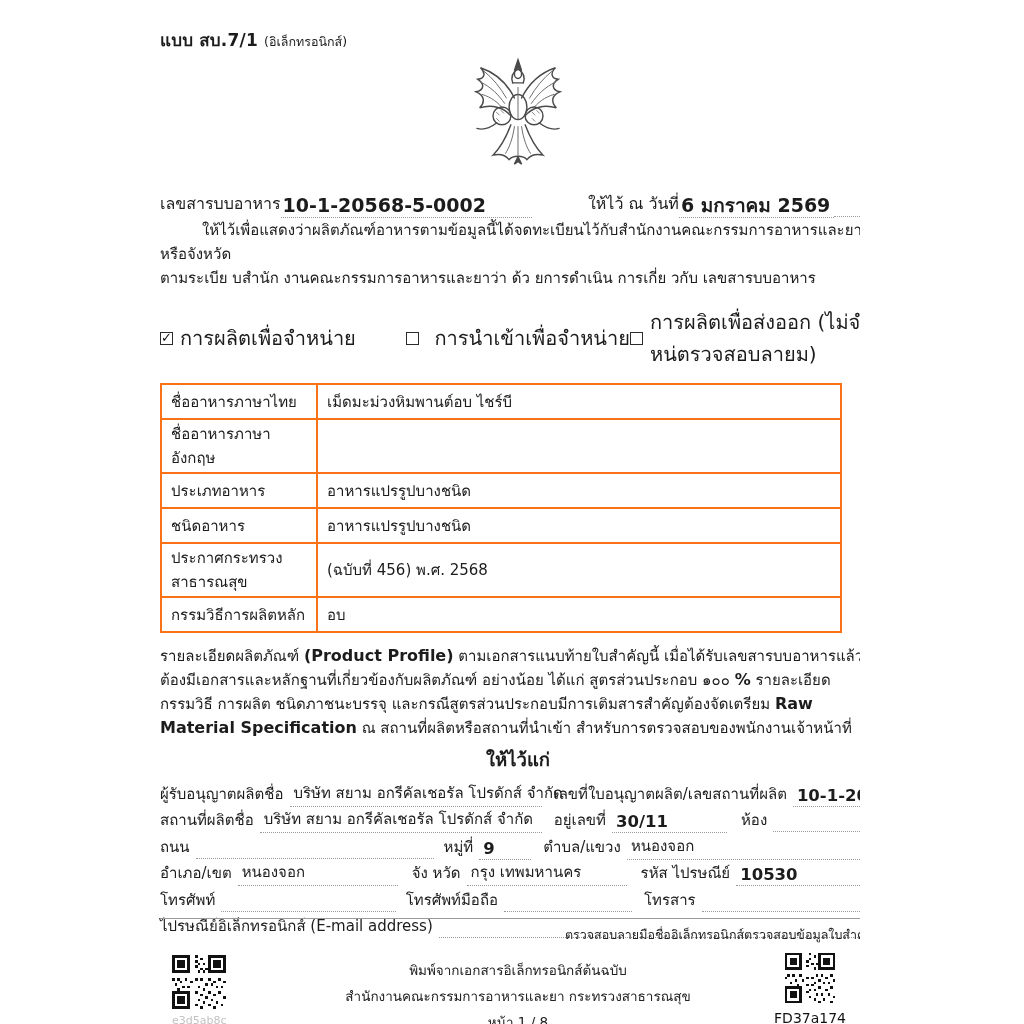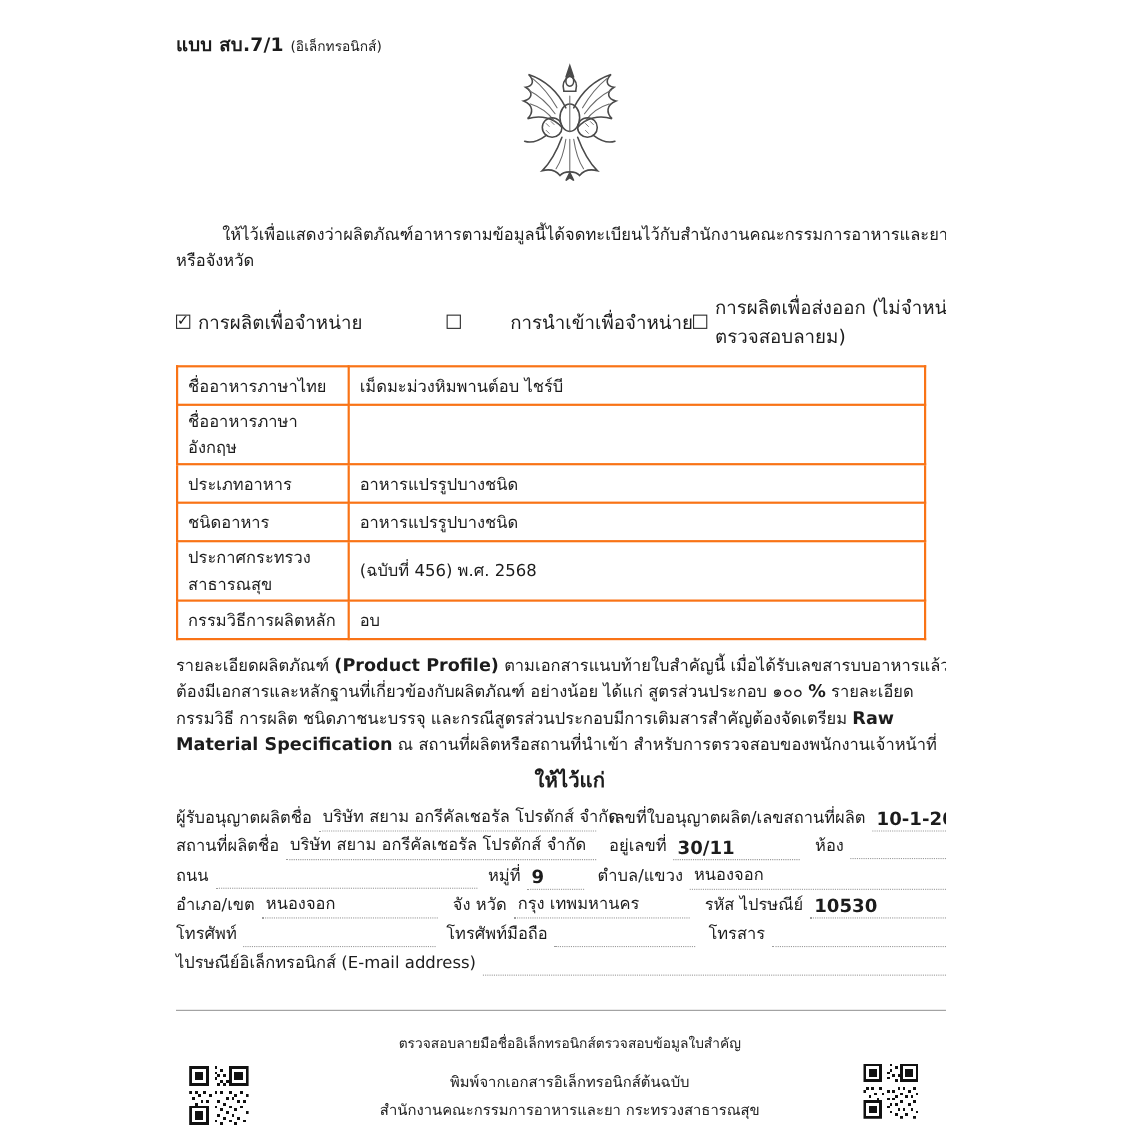--- a/index.html
+++ b/index.html
@@ -18,24 +18,24 @@
 
   .serial-row { display:flex; align-items:flex-end; margin-top:16px; font-size:16px; }
   .serial-row .lbl { white-space:nowrap; padding-bottom:2px; }
   .dotted { border-bottom:1.5px dotted #9a9a9a; }
   .bnum { font-weight:bold; font-size:19px; line-height:1.1; }
   .serial-val { padding:0 46px 1px 2px; }
   .date-group { display:flex; align-items:flex-end; flex:1; margin-left:56px; }
   .date-val { padding:0 4px 1px 2px; }
   .date-fill { flex:1; height:1px; margin-bottom:1px; }
 
-  .intro { margin-top:26px; font-size:15px; line-height:1.6; }
+  .intro { margin-top:0; font-size:15px; line-height:1.6; }
   .intro .l1 { text-indent:42px; }
 
-  .cbrow { display:flex; margin-top:16px; font-size:17px; }
+  .cbrow { display:flex; margin-top:16px; font-size:20px; }
   .cbitem { display:flex; align-items:center; }
   .cbitem.c1 { width:246px; }
   .cbitem.c2 { width:224px;justify-content:space-between; }
   .cbitem.c3 { flex:1; }
   .cb { width:13px; height:13px; border:1.5px solid #2c2c2c; display:inline-block; position:relative; margin-right:7px; flex:none; background:#fff; }
   .cb.on::after { content:"✓"; position:absolute; left:0px; top:-3px; font-size:13px; font-weight:bold; color:#111; }
 
   table.spec { border-collapse:collapse; width:682px; margin-top:13px; font-size:15px; }
   table.spec td { border:2px solid #f97316; height:35px; padding:2px 9px; vertical-align:middle; }
   table.spec td.k { width:156px; }
@@ -48,21 +48,21 @@
   .fgrid { margin-top:6px; font-size:15px; }
   .frow { display:flex; align-items:flex-end; height:26.5px; }
   .flabel { white-space:nowrap; padding:0 6px 1px 0; }
   .fval { border-bottom:1.5px dotted #9a9a9a; padding:0 6px 1px 4px; white-space:nowrap; }
   .ffill { flex:1; border-bottom:1.5px dotted #9a9a9a; height:1px; margin-bottom:1px; }
   .gap { flex:none; }
   .fb { font-weight:bold; font-size:16.5px; }
 
   .footer { position:absolute; left:160px; top:918px; width:716px; }
   .footer .rule { border-top:1.5px solid #9a9a9a; }
-  .verify-row { display:flex; justify-content:center; font-size:12.5px; margin-top:20px; color:#222; }
+  .verify-row { display:flex; justify-content:flex-end; font-size:12.5px; margin-top:6px; color:#222; }
   .qr-row { position:relative; margin-top:8px; height:80px; }
   .qr-left { position:absolute; left:12px; top:2px; text-align:center; }
   .qr-right { position:absolute; right:30px; top:0; text-align:center; }
   .qr-cap-light { font-size:11px; color:#c2c2c2; margin-top:1px; }
   .qr-cap-dark { font-size:14px; color:#111; margin-top:3px; }
   .center-lines { position:absolute; left:0; right:0; top:4px; text-align:center; font-size:13.5px; line-height:26px; color:#222; }
 </style>
 </head>
 <body>
 
@@ -94,23 +94,33 @@
           <path d="M46 62 l3 3 m2 -5 l3 3 m-8 6 l3 3 M86 62 l3 3 m2 -5 l3 3 m-8 6 l3 3" stroke-width="1" stroke="#777"></path>
           <path d="M46 74 C38 80 30 82 24 80 M94 74 C102 80 110 82 116 80"></path>
           <path d="M62 76 C56 92 50 102 42 110 C50 108 56 110 60 115 C64 110 76 110 80 115 C84 110 90 108 98 110 C90 102 84 92 78 76"></path>
           <path d="M66 78 C64 92 60 102 56 108 M70 78 V110 M74 78 C76 92 80 102 84 108" stroke-width="1.1" stroke="#6a6a6a"></path>
           <path d="M70 112 l4 8 -4 -3 -4 3 z" fill="#4a4a4a"></path>
         </g>
       </svg>
     </div>
 
 
+    <div class="serial-row">
+      <span class="lbl">เลขสารบบอาหาร</span>
+      <span class="dotted serial-val bnum">10-1-20568-5-0002</span>
+      <span class="date-group">
+        <span class="lbl">ให้ไว้ ณ วันที่</span>
+        <span class="dotted date-val bnum">6 มกราคม 2569</span>
+        <span class="dotted date-fill"></span>
+      </span>
+    </div>
 
     <div class="intro">
       <div class="l1">ให้ไว้เพื่อแสดงว่าผลิตภัณฑ์อาหารตามข้อมูลนี้ได้จดทะเบียนไว้กับสำนักงานคณะกรรมการอาหารและยาหรือจังหวัด</div>
+      <div>ตามระเบีย บสำนัก งานคณะกรรมการอาหารและยาว่า ด้ว ยการดำเนิน การเกี่ย วกับ เลขสารบบอาหาร</div>
     </div>
 
     <div class="cbrow">
       <span class="cbitem c1">
         <span class="cb on"></span>
         <span>การผลิตเพื่อจำหน่าย</span>
       </span>
       <span class="cbitem c2">
         <span class="cb"></span>
         <span>การนำเข้าเพื่อจำหน่าย</span>

